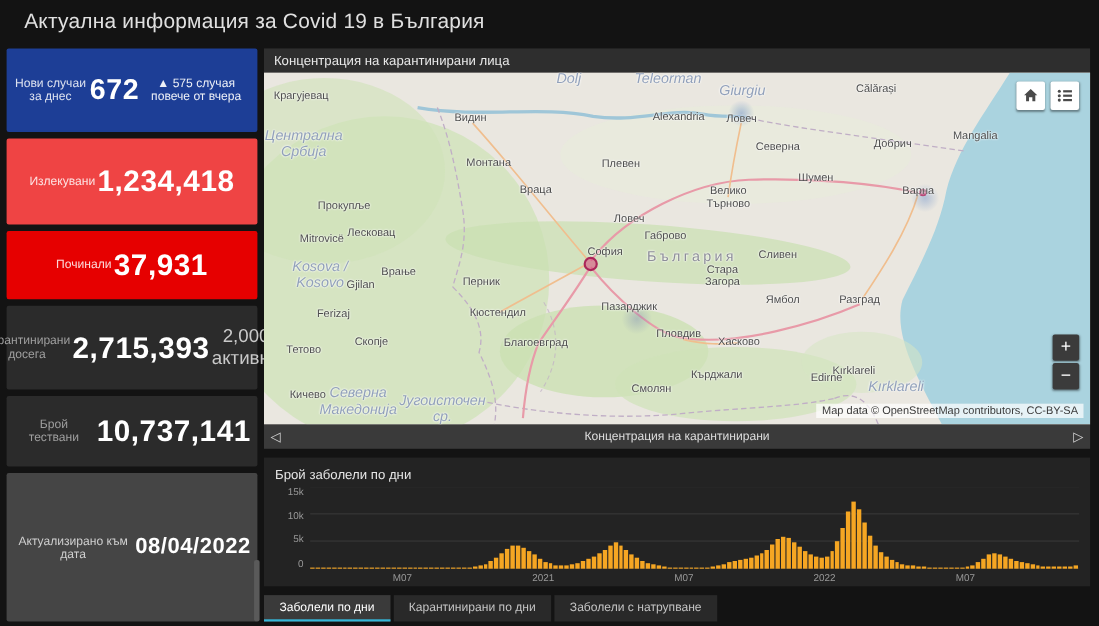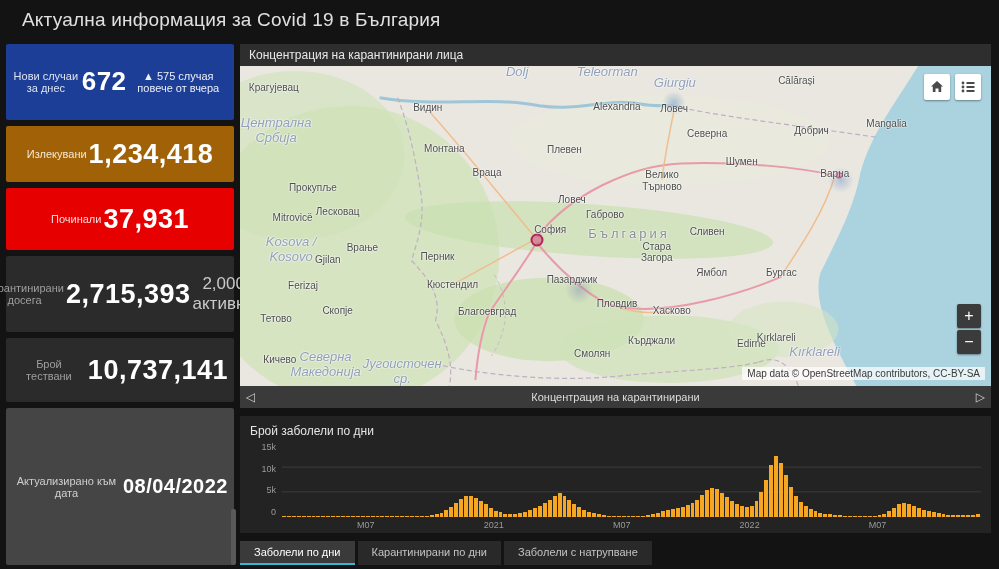--- a/index.html
+++ b/index.html
@@ -12,21 +12,21 @@
   .content { display: flex; gap: 6px; padding: 4px 8px 4px 6px; height: 529px; }
 
   
   .sidebar { width: 228px; position: relative; display: flex; flex-direction: column; gap: 6px; }
   .card { border-radius: 2px; display: flex; flex-direction: row; align-items: center; justify-content: center; gap: 2px; text-align: center; padding: 4px 6px; }
   .card .label { font-size: 11px; color: rgba(255,255,255,.85); }
   .card .value { font-size: 27px; font-weight: bold; color: #fff; letter-spacing: .5px; line-height: 1.05; }
   .card .sub   { font-size: 11px; color: rgba(255,255,255,.92); }
   .c-blue   { background: #1d3e96; height: 76px; }
   .c-orange { background: #f0a02b; height: 66px; }
-  .c-green  { background: #a16207; height: 56px; }
+  .c-green  { background: #ef4444; height: 78px; }
   .c-red    { background: #e60000; height: 62px; }
   .c-dark   { background: #2b2b2b; }
   .c-dark .label { color: #9f9f9f; }
   .c-quar { height: 76px; }
   .c-quar .sub { font-size: 17px; color: #c9c9c9; }
   .c-test { height: 64px; }
   .c-upd  { background: #454545; flex: 1; }
   .c-upd .label { color: #cfcfcf; }
   .c-upd .value { font-size: 20px; font-weight: 600; }
   .side-scrollbar { position: absolute; right: -2px; bottom: 0; width: 5px; height: 56px; background: #5a5a5a; border-radius: 2px; }
@@ -194,21 +194,21 @@
           <span class="map-label lbl-city" style="left: 32.9%; top: 77%;">Благоевград</span>
           <span class="map-label lbl-city" style="left: 44.2%; top: 66.8%;">Пазарджик</span>
           <span class="map-label lbl-city" style="left: 50.2%; top: 74.5%;">Пловдив</span>
           <span class="map-label lbl-city" style="left: 57.5%; top: 76.7%;">Хасково</span>
           <span class="map-label lbl-city" style="left: 54.8%; top: 86%;">Кърджали</span>
           <span class="map-label lbl-city" style="left: 46.9%; top: 90.1%;">Смолян</span>
           <span class="map-label lbl-city" style="left: 55.5%; top: 58.1%;">Стара
 Загора</span>
           <span class="map-label lbl-city" style="left: 62.2%; top: 51.9%;">Сливен</span>
           <span class="map-label lbl-city" style="left: 62.8%; top: 64.6%;">Ямбол</span>
-          <span class="map-label lbl-city" style="left: 72.1%; top: 64.6%;">Бургас</span>
+          <span class="map-label lbl-city" style="left: 72.1%; top: 64.6%;">Разград</span>
           <span class="map-label lbl-city" style="left: 68.1%; top: 86.9%;">Edirne</span>
           <span class="map-label lbl-city" style="left: 71.4%; top: 85.1%;">Kırklareli</span>
           <span class="map-label lbl-city" style="left: 13%; top: 76.7%;">Скопје</span>
           <span class="map-label lbl-city" style="left: 4.8%; top: 79.2%;">Тетово</span>
           <span class="map-label lbl-city" style="left: 5.3%; top: 91.9%;">Кичево</span>
           <span class="map-label lbl-city" style="left: 16.3%; top: 56.8%;">Врање</span>
           <span class="map-label lbl-city" style="left: 13%; top: 45.7%;">Лесковац</span>
           <span class="map-label lbl-city" style="left: 9.7%; top: 38.2%;">Прокупље</span>
           <span class="map-label lbl-city" style="left: 7%; top: 47.5%;">Mitrovicë</span>
           <span class="map-label lbl-city" style="left: 11.7%; top: 60.6%;">Gjilan</span>

